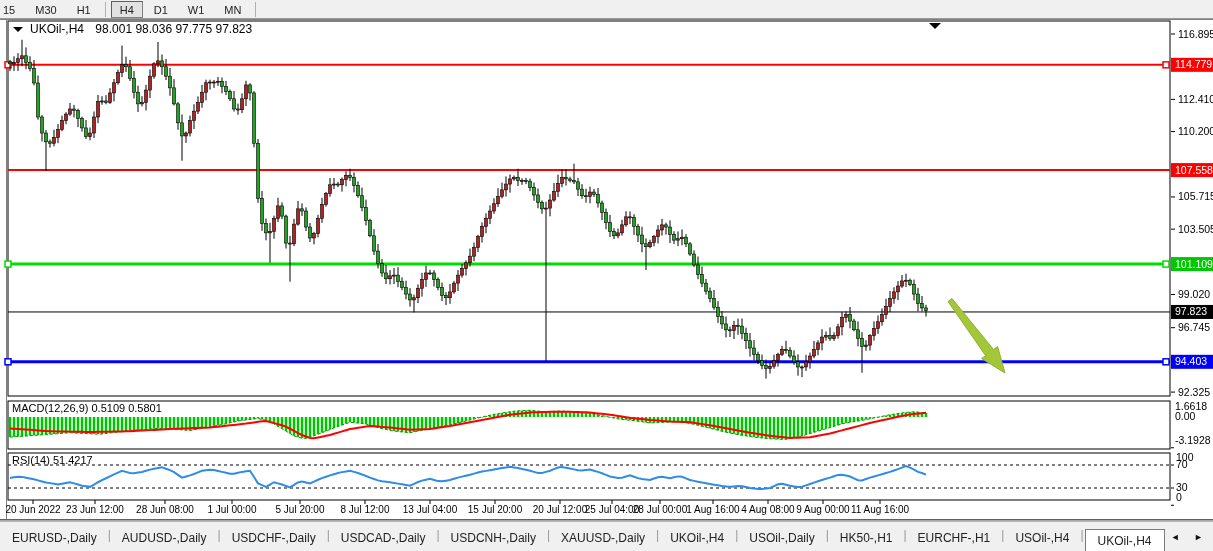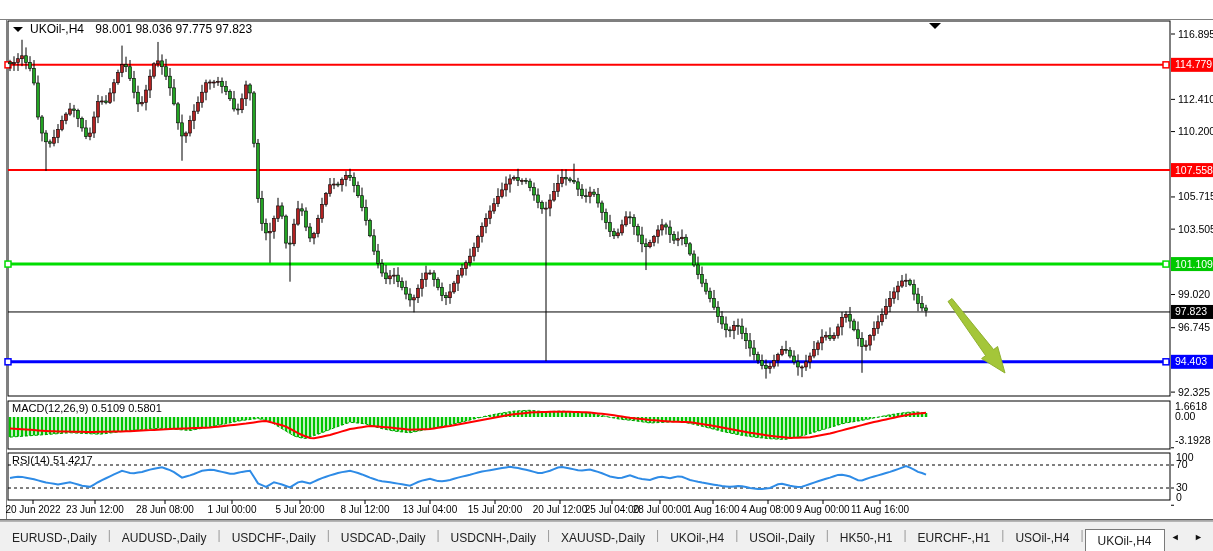--- a/index.html
+++ b/index.html
@@ -31,20 +31,31 @@
                 padding:4px 12px 6px 12px; position:relative; top:1px; }
   .tabsep { color:#999; font-size:12px; padding:0 1px; }
   .tabarrows { position:absolute; right:4px; top:10px; font-size:9px; color:#111;
                letter-spacing:6px; }
 </style>
 </head>
 <body>
 
 <div id="app">
 
+  <div class="toolbar">
+      <div class="tfbtn first">15</div>
+      <div class="tfbtn">M30</div>
+      <div class="tfbtn">H1</div>
+      <span class="tbsep"></span>
+      <div class="tfbtn active">H4</div>
+      <div class="tfbtn">D1</div>
+      <div class="tfbtn">W1</div>
+      <div class="tfbtn">MN</div>
+      <span class="tbsep"></span>
+    </div>
 
   <svg id="chartsvg" width="1213" height="551" viewBox="0 0 1213 551">
 
     <rect x="6" y="19" width="1" height="501" fill="#808080"></rect>
     <rect x="0" y="19" width="1213" height="1" fill="#808080"></rect>
     <rect x="0" y="519" width="1213" height="1" fill="#606060"></rect>
     <rect x="0" y="520" width="1213" height="1" fill="#a8a8a8"></rect>
 
     <rect id="mainPane" x="8" y="21" width="1162" height="375" fill="#ffffff" stroke="#000" stroke-width="1"></rect>
     <rect id="macdPane" x="8" y="401" width="1162" height="48" fill="#ffffff" stroke="#000" stroke-width="1"></rect>

